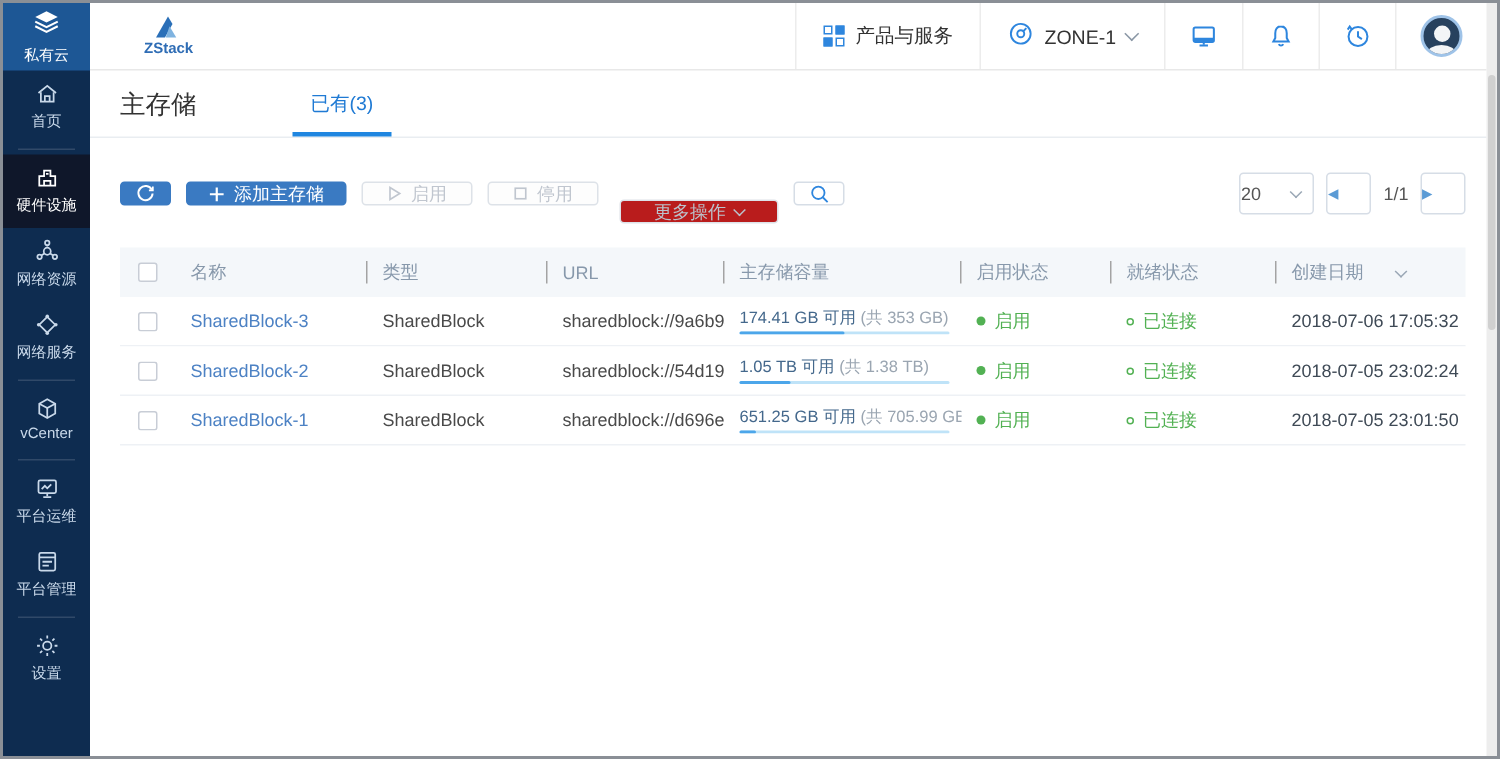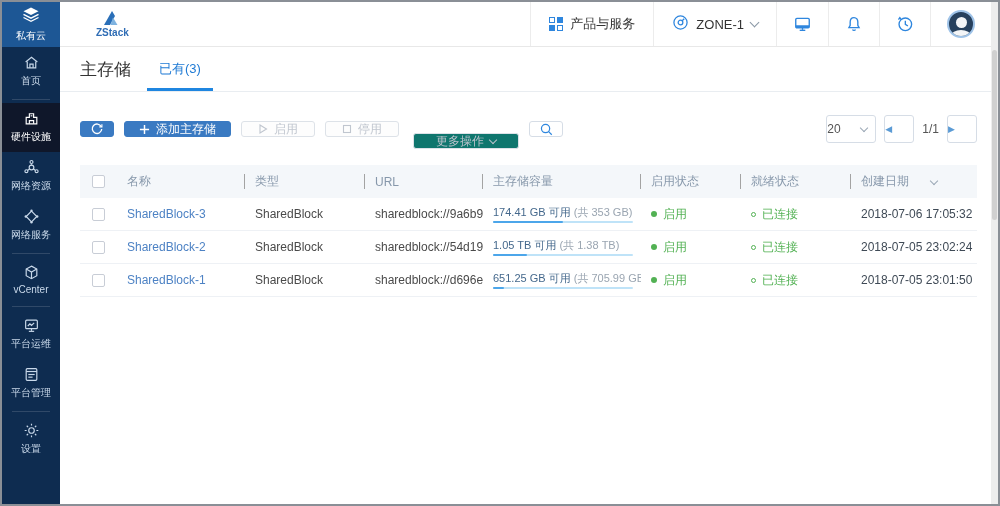--- a/index.html
+++ b/index.html
@@ -43,32 +43,32 @@
   .avatar .body { position:absolute; left:50%; bottom:-6px; width:20px; height:12px; margin-left:-10px;
                   border-radius:50%; background:#f3f5f7; }
   .grid-icon { display:grid; grid-template-columns:6px 6px; grid-template-rows:6px 6px; gap:2px; }
   .grid-icon i { display:block; border:1.5px solid #2e86de; }
   .grid-icon i.f { background:#2e86de; }
 
   
   .page-head { height:45px; border-bottom:1px solid #e9edf1; display:flex; align-items:center;
                padding-left:20px; flex:0 0 45px;text-align:right; }
   .page-title { font-size:17px; color:#333; }
-  .tab { margin-left:24px; height:100%; display:flex; align-items:center; position:relative;
+  .tab { margin-left:72px; height:100%; display:flex; align-items:center; position:relative;
          color:#1f7ad4; font-size:13px; cursor:pointer; padding:0 4px; }
   .tab .under { position:absolute; left:-8px; right:-8px; bottom:0; height:3px; background:#1f86e0; }
 
   
   .toolbar { display:flex; align-items:center; gap:10px; padding:17px 14px 14px 20px; }
   .btn { height:16px; border-radius:3px; font-size:12px; display:inline-flex; align-items:center;
          justify-content:center; gap:6px; cursor:pointer; border:1px solid transparent; }
   .btn-primary { background:#3a7ac2; color:#fff; border-color:#3a7ac2; padding:0 14px; }
   .btn-square { width:34px; padding:0; }
   .btn-disabled { background:#fdfdfd; border-color:#dde2e8; color:#c0c6cf; padding:0 16px; cursor:default; }
-  .btn-more { background:#0f766e; border-color:#dde2e8; color:#bbc2cb; padding:0 22px; cursor:default;margin-top:24px; }
+  .btn-more { background:#b91c1c; border-color:#dde2e8; color:#bbc2cb; padding:0 22px; cursor:default;margin-top:24px; }
   .btn-search { background:#fff; border-color:#d6dde6; width:34px; }
   .chev-s { width:6px; height:6px; border-right:1.2px solid currentColor; border-bottom:1.2px solid currentColor;
             transform:rotate(45deg); margin-top:-3px; }
   .toolbar .spacer { flex:1; }
   .pager { display:flex; align-items:center; gap:8px; font-size:12px; color:#555; }
   .pg-box { height:28px; border:1px solid #d6dde6; border-radius:3px; background:#fff;
             display:inline-flex; align-items:center; justify-content:flex-start; gap:20px; cursor:pointer; }
   .pg-size { width:50px; }
   .pg-arrow { width:30px; color:#5b9bd5; font-size:9px; }
 

